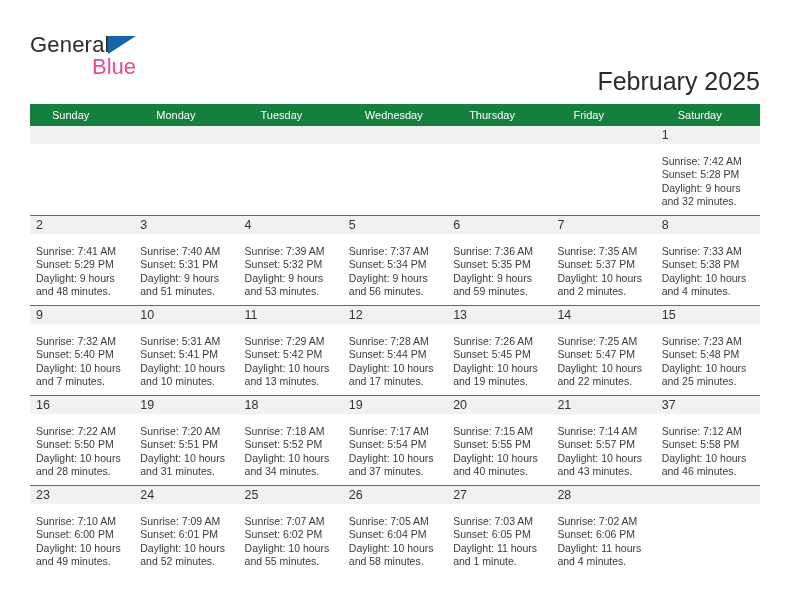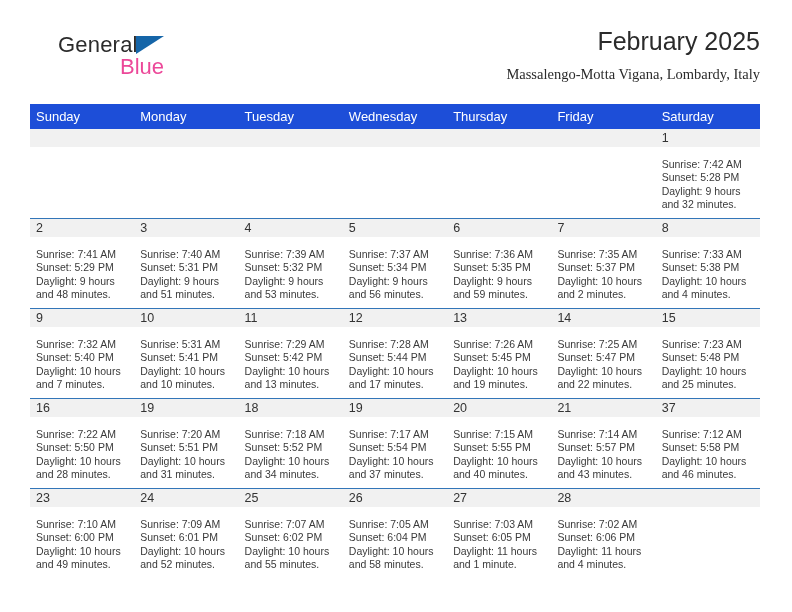--- a/index.html
+++ b/index.html
@@ -30,21 +30,20 @@
     right: 32px;
     height: 66px;
   }
 
   .logo {
     position: absolute;
     left: 0;
     top: 6px;
     width: 200px;
     height: 56px;
-    margin-left: 28px;
   }
   .logo-general {
     font-size: 22px;
     color: #2b2b2b;
     letter-spacing: 0.2px;
     line-height: 1;
     display: inline-block;
   }
   .logo-triangle {
     display: inline-block;
@@ -69,46 +68,47 @@
     position: absolute;
     right: 0;
     top: 0;
     text-align: right;
   }
   .cal-title {
     font-size: 25px;
     color: #2b2b2b;
     line-height: 1.1;
     white-space: nowrap;
+    margin-top: 40px;
   }
   .cal-subtitle {
     font-size: 14.5px;
     color: #2b2b2b;
     margin-top: 10px;
     white-space: nowrap;
     font-family: Liberation Serif, serif;
   }
 
   
   .calendar {
     position: absolute;
     left: 30px;
     top: 104px;
     width: 730px;
     border-collapse: collapse;
     table-layout: fixed;
   }
 
   .calendar th {
-    background: #1d4ed8;
+    background: #15803d;
     color: #ffffff;
-    font-size: 13px;
+    font-size: 11px;
     font-weight: normal;
     text-align: left;
-    padding: 5px 0 5px 6px;
+    padding: 5px 0 5px 22px;
     height: 19px;
     box-sizing: border-box;
   }
 
   .week-row > td {
     vertical-align: top;
     padding: 0;
     border-top: 1.5px solid #3275b8;
     height: 89px;
     box-sizing: border-box;

